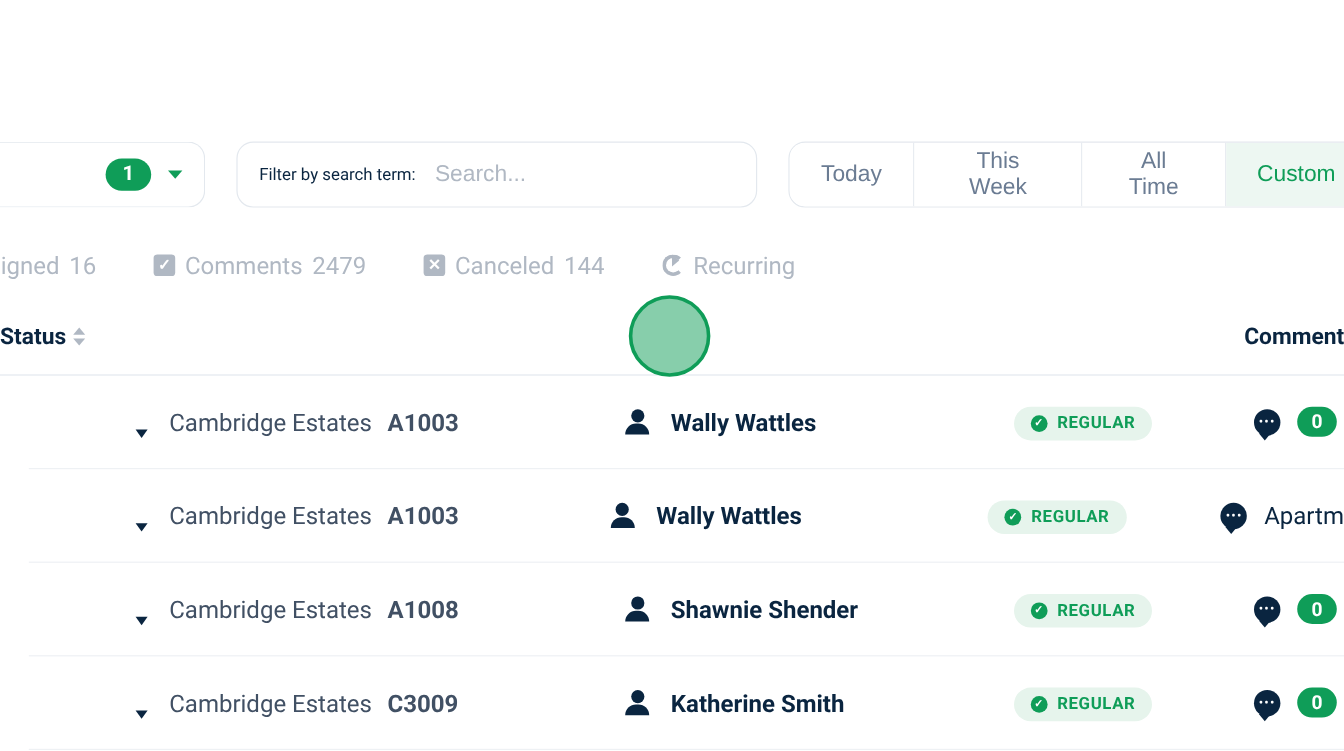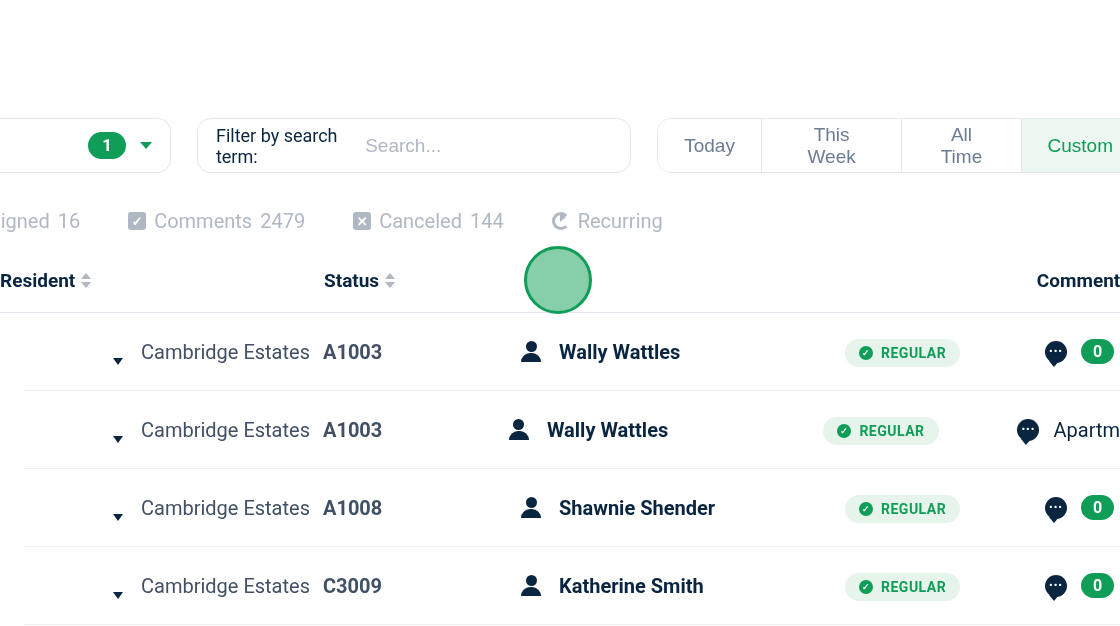--- a/index.html
+++ b/index.html
@@ -58,21 +58,21 @@
     border-right:6px solid transparent;
     border-top:7px solid #0f9d58;
     display:inline-block;
     margin-left:4px;
   }
   .search-box {
     width: 437px;
     gap:14px;
   }
   .search-label {
-    font-size: 18px;
+    font-size: 14px;
     color: #0a2540;
   }
   .search-input {
     border: none;
     outline: none;
     font-size: 19px;
     flex:1;
     color:#B0B8C3;
   }
   .search-input::placeholder { color:#B0B8C3; }
@@ -323,27 +323,20 @@
     <span>Canceled</span>
     <span>144</span>
   </div>
   <div class="tab">
     <span class="undo"></span>
     <span>Recurring</span>
   </div>
 </div>
 
 <div class="thead">
-  <div class="col-res">
-    <span>Resident</span>
-    <span class="sort-both">
-        <span class="u"></span>
-        <span class="d"></span>
-      </span>
-  </div>
   <div class="col-status" style="display:flex;align-items:center;gap:6px;">
     <span>Status</span>
     <span class="sort-both">
         <span class="u"></span>
         <span class="d"></span>
       </span>
   </div>
   <div class="col-comments">
     <span>Comments</span>
   </div>

